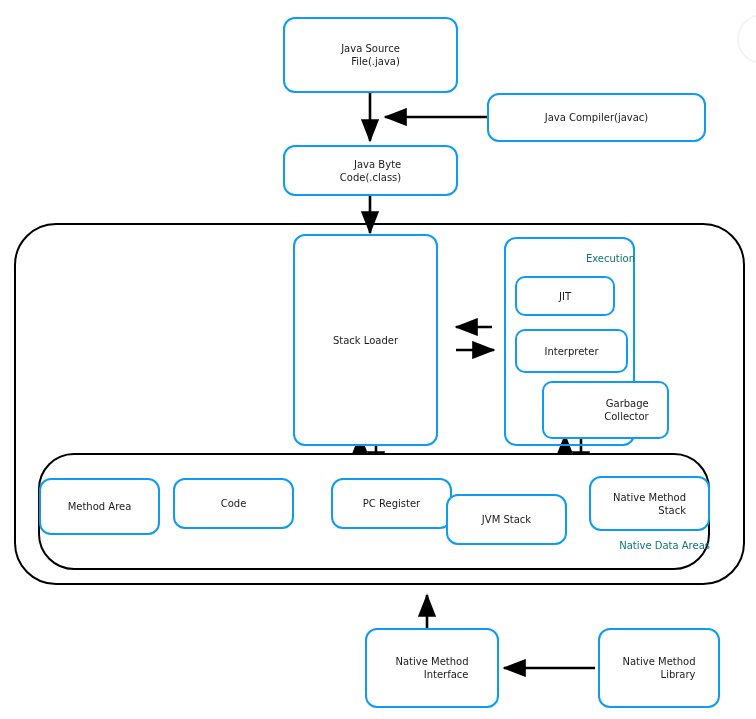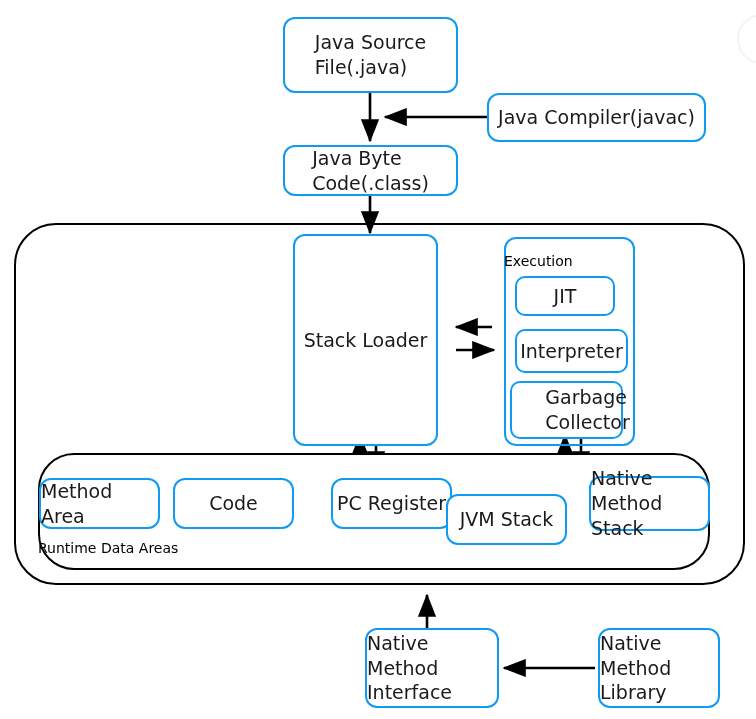--- a/index.html
+++ b/index.html
@@ -22,41 +22,41 @@
     top: 0;
     width: 756px;
     height: 719px;
   }
   .node {
     position: absolute;
     box-sizing: border-box;
     display: flex;
     align-items: center;
     justify-content: center;
-    text-align: left;
+    text-align: right;
     color: #1a1a1a;
-    font-size: 19px;
+    font-size: 10px;
     line-height: 1.3;
     background: #ffffff;
     white-space: pre-line;
   }
   .blue-box {
     border: 2.5px solid #0f9bf0;
     border-radius: 12px;
   }
   .blue-box-sm {
     border: 2.5px solid #0f9bf0;
     border-radius: 10px;
   }
   .plain-label {
     position: absolute;
-    color: #000000;
-    font-size: 14px;
+    color: #0f766e;
+    font-size: 10px;
     line-height: 1.3;
-    text-align: left;
+    text-align: right;
     background: transparent;
   }
   .outline-box {
     position: absolute;
     box-sizing: border-box;
     border: 2.2px solid #000000;
     background: transparent;
   }
   #jvm-container {
     border-radius: 42px;
@@ -122,37 +122,37 @@
   <div class="node blue-box" style="left:293px; top:234px; width:145px; height:212px;">Stack Loader</div>
 
   <div class="blue-box" style="position:absolute; left:504px; top:237px; width:131px; height:209px; box-sizing:border-box;"></div>
 
   <div class="plain-label" style="left:504px; top:252px; width:131px;">Execution</div>
 
   <div class="node blue-box-sm" style="left:515px; top:276px; width:100px; height:40px;">JIT</div>
 
   <div class="node blue-box-sm" style="left:515px; top:329px; width:113px; height:44px;">Interpreter</div>
 
-  <div class="node blue-box-sm" style="left:510px; top:381px; width:113px; height:58px;padding-left:42px;">Garbage
+  <div class="node blue-box-sm" style="left:542px; top:381px; width:127px; height:58px;padding-left:42px;">Garbage
 Collector</div>
 
   <div class="outline-box" id="runtime-container" style="left:38px; top:453px; width:672px; height:117px;"></div>
 
-  <div class="node blue-box" style="left:39px; top:478px; width:121px; height:51px;">Method Area</div>
+  <div class="node blue-box" style="left:39px; top:478px; width:121px; height:57px;">Method Area</div>
 
   <div class="node blue-box" style="left:173px; top:478px; width:121px; height:51px;">Code</div>
 
   <div class="node blue-box" style="left:307px; top:478px; width:121px; height:51px;margin-left:24px;">PC Register</div>
 
   <div class="node blue-box" style="left:446px; top:494px; width:121px; height:51px;">JVM Stack</div>
 
   <div class="node blue-box" style="left:589px; top:476px; width:121px; height:55px;">Native Method
 Stack</div>
 
-  <div class="plain-label" style="left:38px; top:539px; width:672px;">Runtime Data Areas</div>
+  <div class="plain-label" style="left:38px; top:539px; width:672px;">Native Data Areas</div>
 
   <div class="node blue-box" style="left:365px; top:628px; width:134px; height:80px;">Native Method
 Interface</div>
 
   <div class="node blue-box" style="left:598px; top:628px; width:122px; height:80px;">Native Method
 Library</div>
 
 </div>
 
 </body></html>

